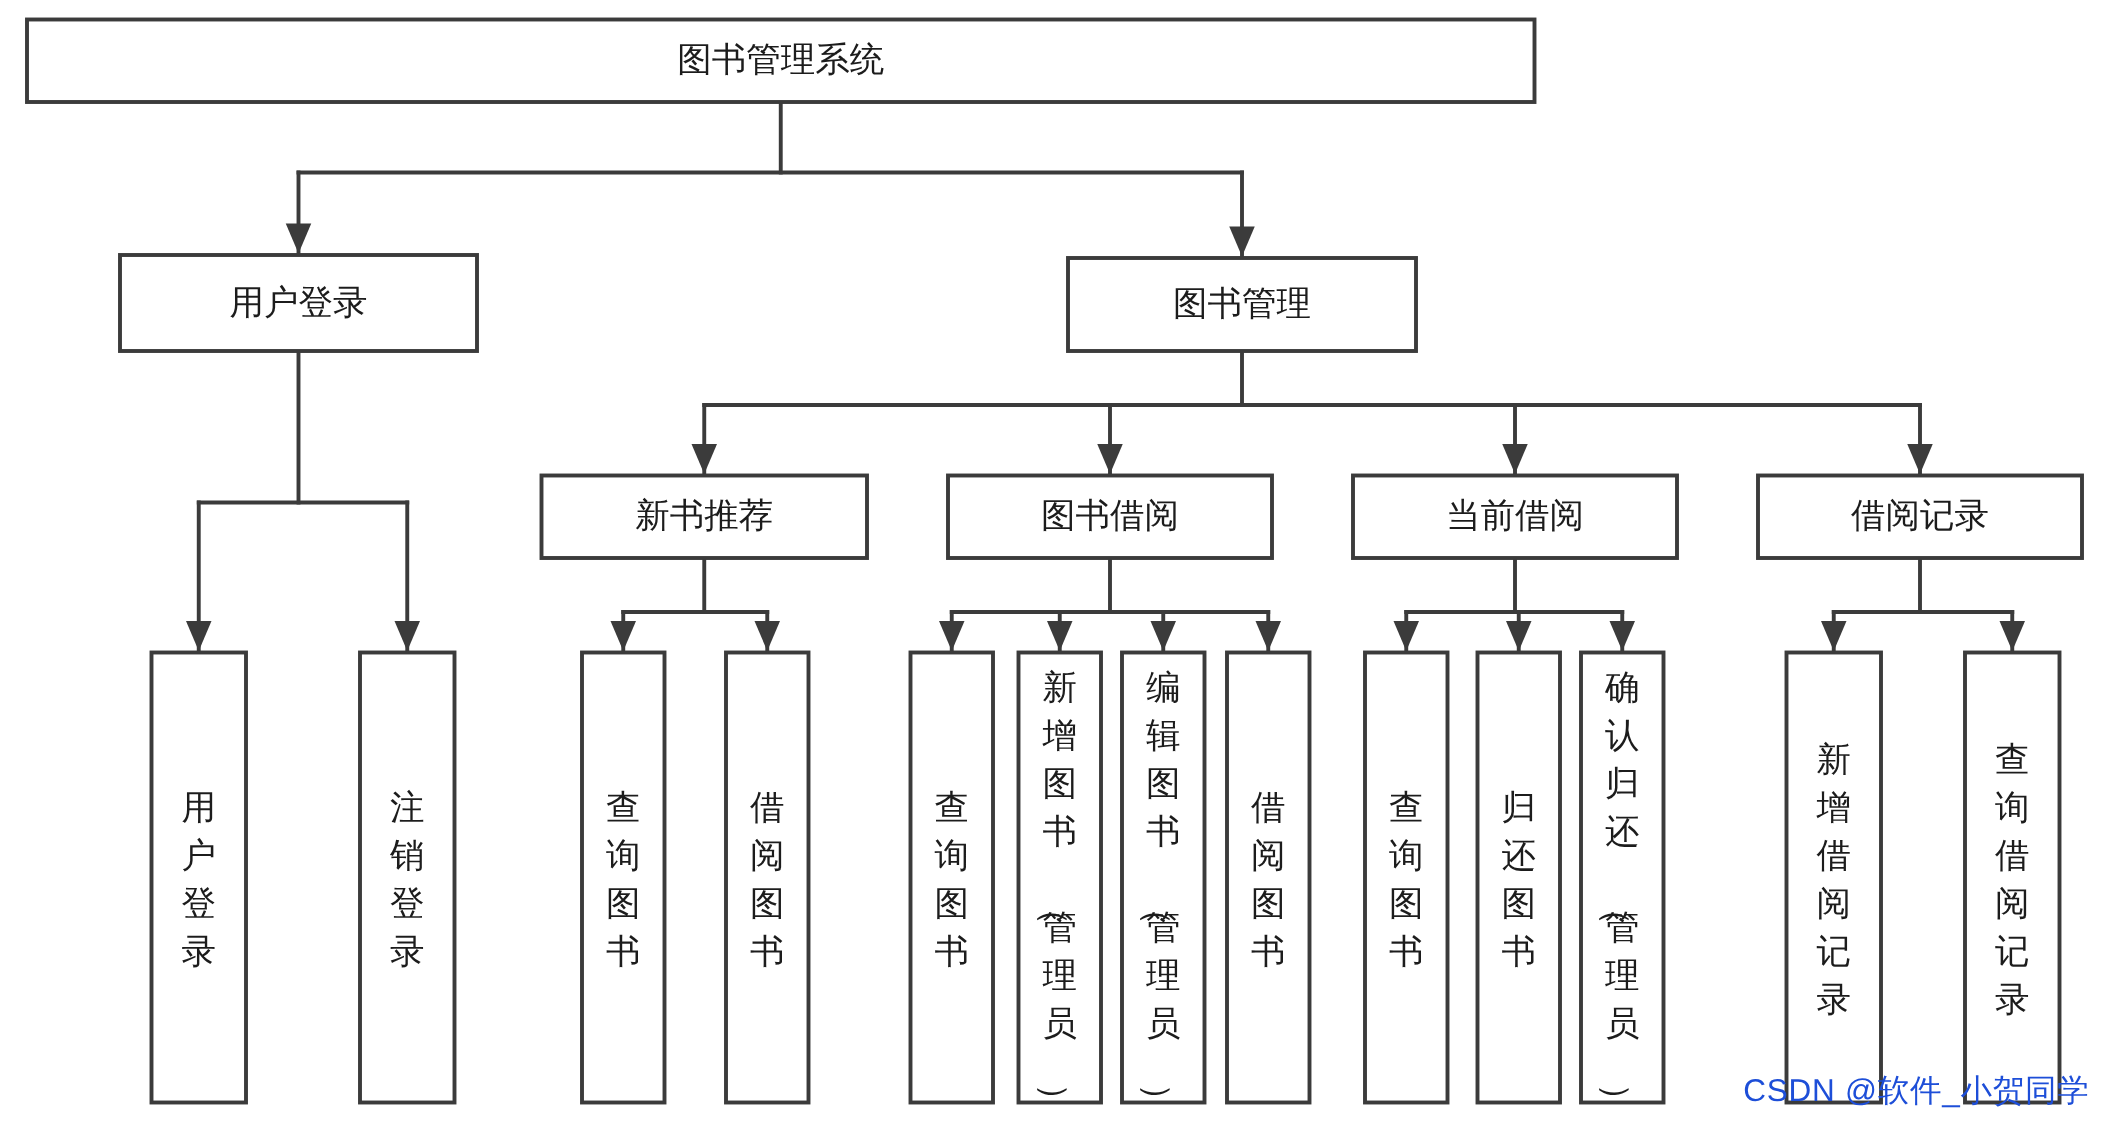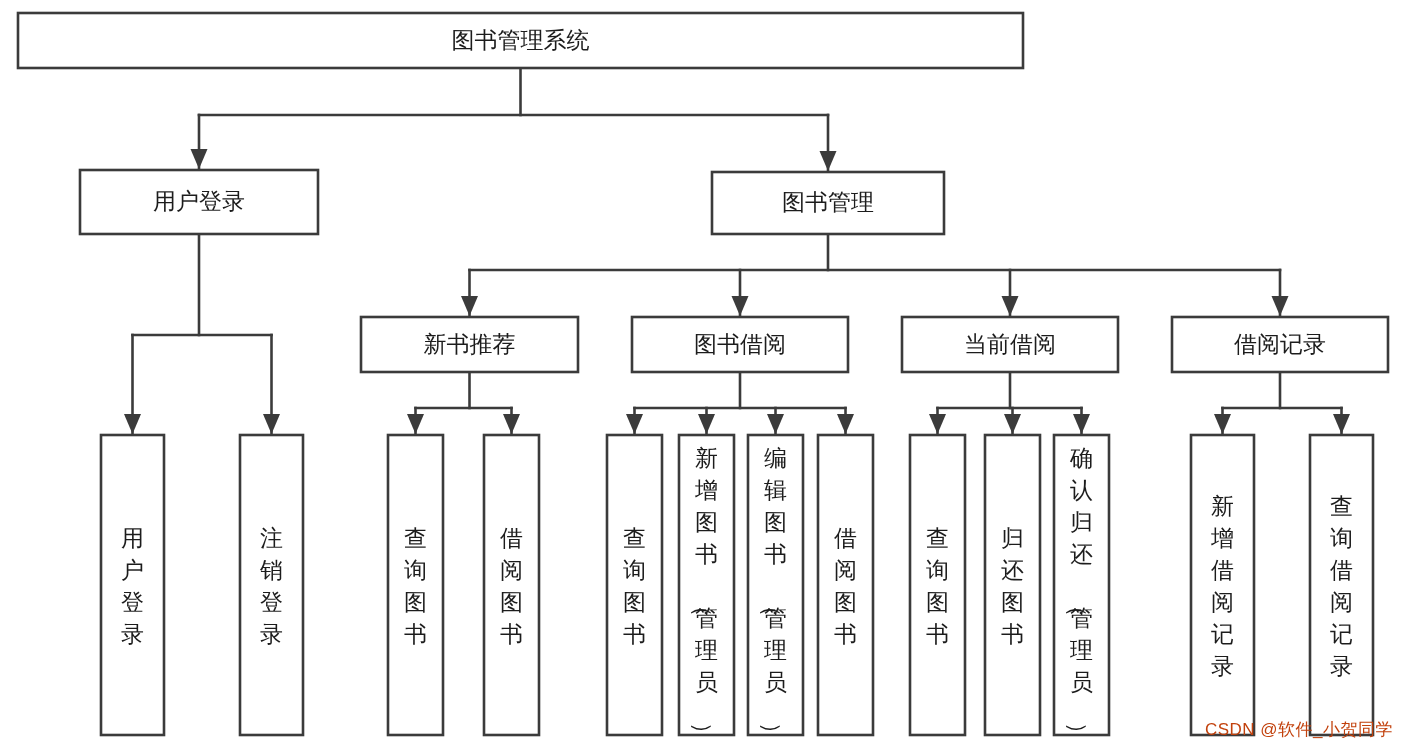--- a/index.html
+++ b/index.html
@@ -54,22 +54,22 @@
     font-family: "Liberation Sans", "DejaVu Sans", sans-serif;
     font-size: 23px;
     fill: #1c1c1c;
     text-anchor: middle;
   }
   .watermark {
     position: absolute;
     right: 12px;
     bottom: 6px;
     font-family: "Liberation Sans", "DejaVu Sans", sans-serif;
-    font-size: 17px;
-    color: #c2410c;
+    font-size: 21px;
+    color: #1d4ed8;
     white-space: nowrap;
     letter-spacing: 0.5px;
     user-select: none;
   }
 </style>
 </head>
 <body>
 
 <div id="diagram-root">
   <svg class="diagram-canvas" viewBox="0 0 1405 747">

